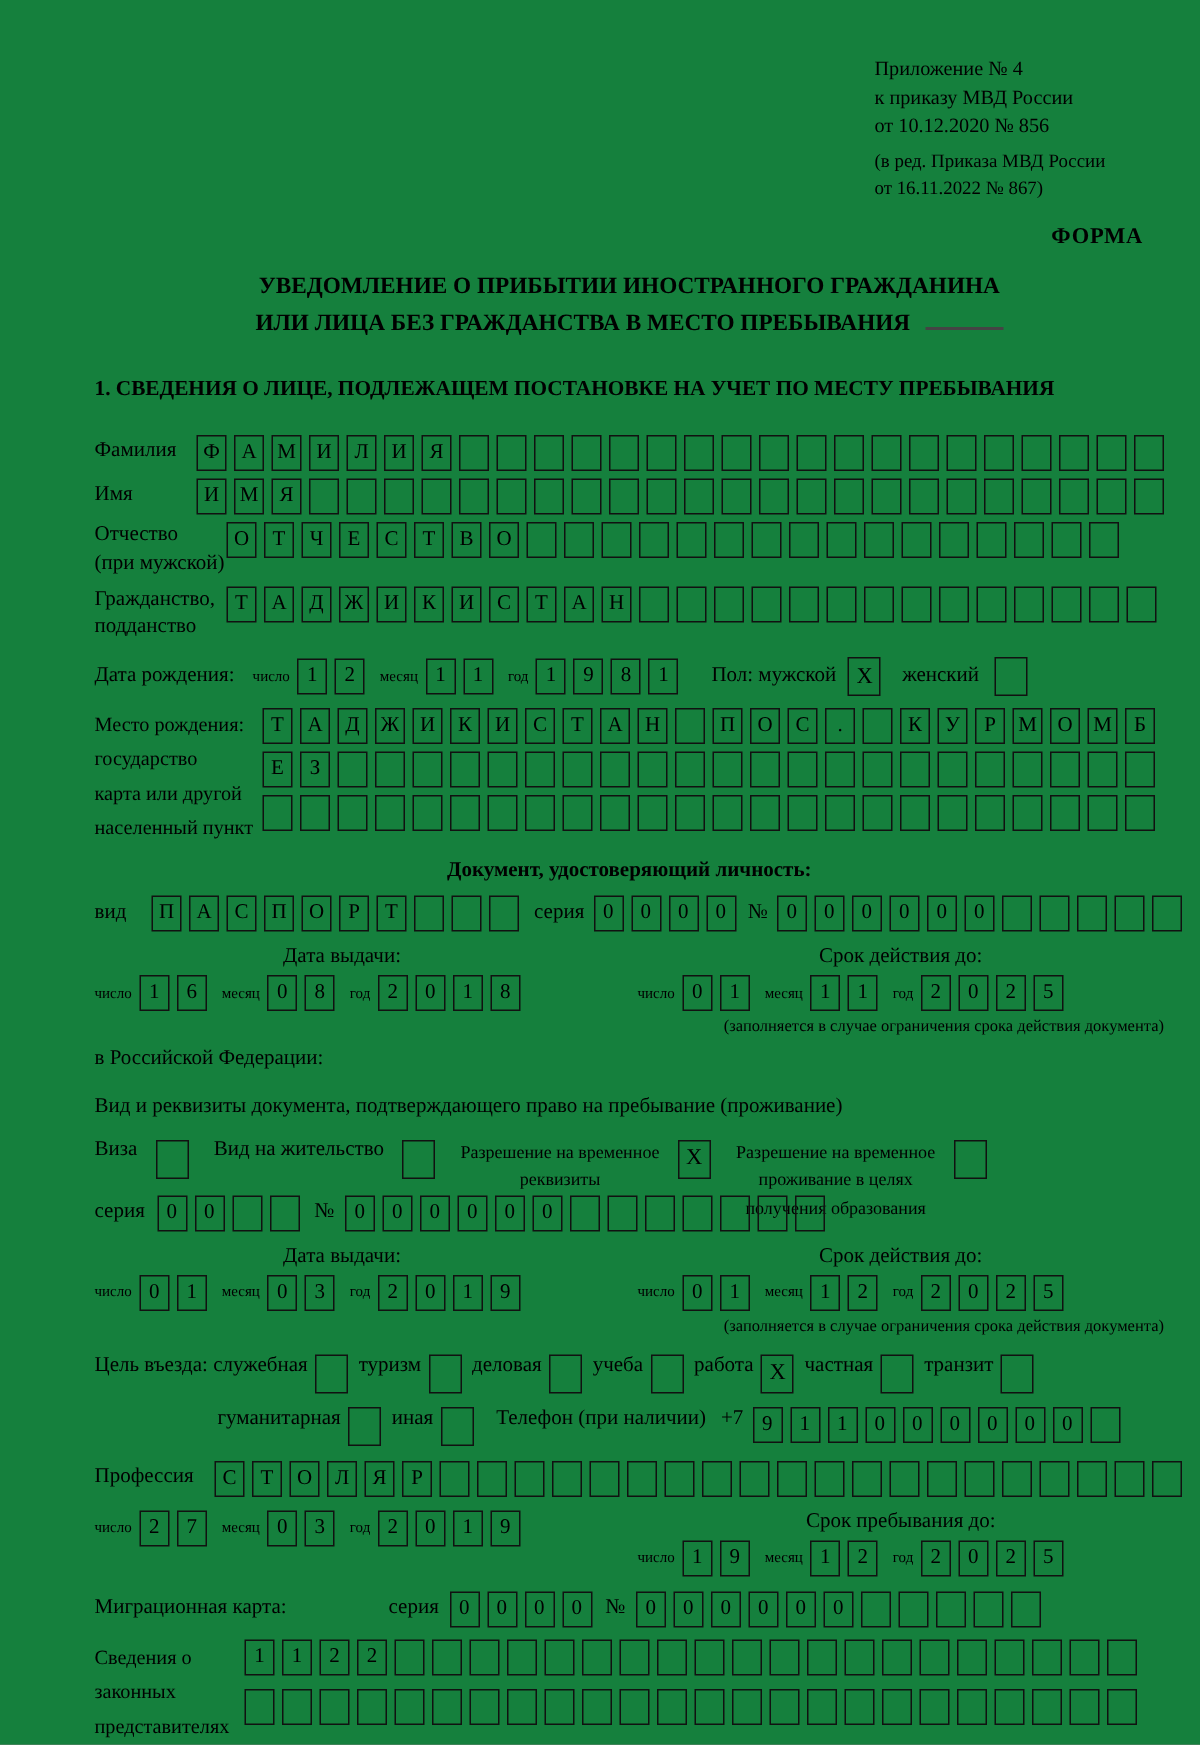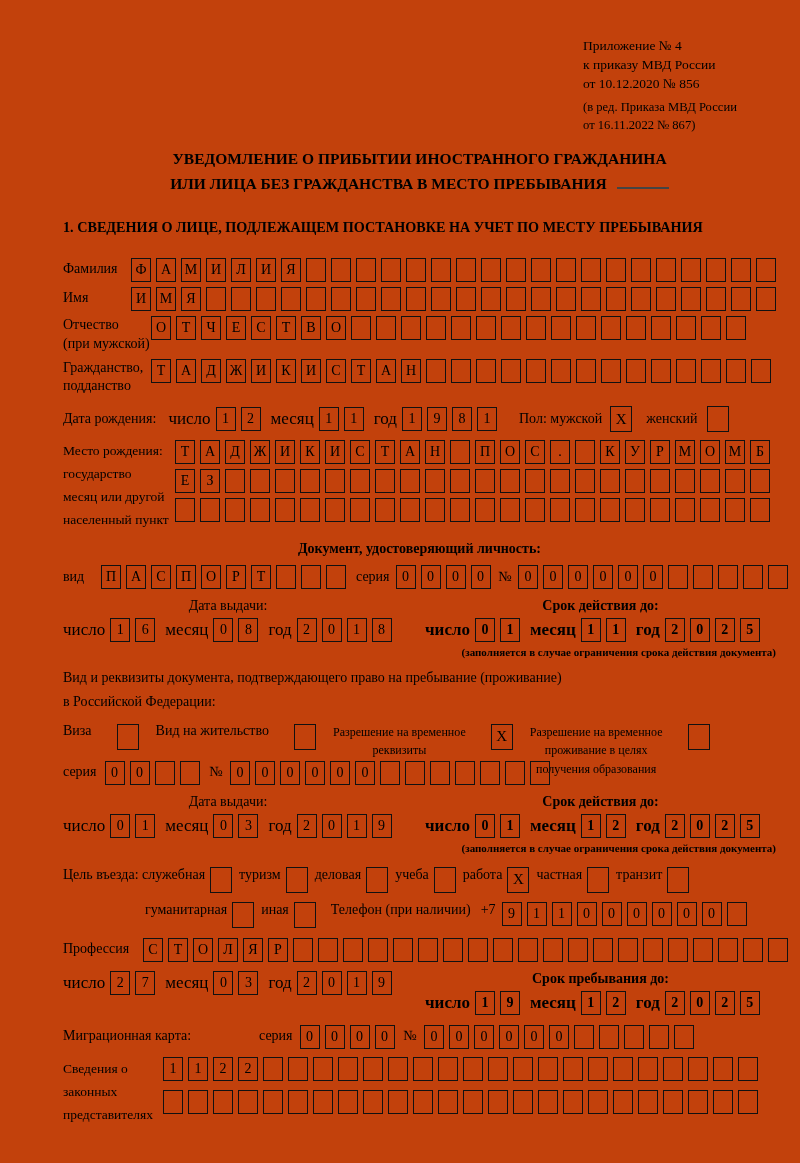--- a/index.html
+++ b/index.html
@@ -1,17 +1,17 @@
 <!DOCTYPE html>
 <html><head>
 <meta charset="utf-8">
 <style>
   * { margin:0; padding:0; box-sizing:border-box; }
   body { background:#888; font-family:"Liberation Serif","DejaVu Serif",serif; color:#000; }
-  .page { width:800px; height:1163px; background:#c2410c; padding:36px 24px 16px 63px; position:relative; overflow:hidden; margin:0 auto; }
+  .page { width:800px; height:1163px; background:#15803d; padding:36px 24px 16px 63px; position:relative; overflow:hidden; margin:0 auto; }
 
   .hdr { margin-left:520px; font-size:13.5px; line-height:1.42; }
   .hdr .small { font-size:12.6px; }
   .hdr .gap-top { margin-top:6px; }
   .forma { text-align:right; padding-right:14px; font-weight:bold; font-size:15px; margin-top:15px; letter-spacing:.5px; }
 
   .title { text-align:center; font-weight:bold; font-size:15.5px; line-height:1.6; margin-top:12px; }
   .uline { display:inline-block; width:52px; border-bottom:2px solid #444; margin-left:10px; }
   .sec1 { text-align:left; font-weight:bold; font-size:14.2px; margin-top:22px; margin-bottom:22px; }
 
@@ -21,35 +21,35 @@
   .w68 { width:68px; }
   .w88 { width:88px; }
   .w112 { width:112px; font-size:13.5px; line-height:1.7; }
   .w100 { width:100px; font-size:13.5px; line-height:1.72; }
 
   .cells { display:flex; gap:5px; flex-shrink:0; }
   .cell { width:20px; height:24px; border:1.8px solid #111; display:inline-flex; align-items:center; justify-content:center; font-size:14px; flex-shrink:0; }
   .cbox { width:22px; height:26px; border:1.8px solid #111; display:inline-flex; align-items:center; justify-content:center; font-size:15px; flex-shrink:0; }
   .cells-col .cells { margin-bottom:5px; }
 
-  .dl { font-size:17px; margin-right:5px; }
+  .dl { font-size:10px; margin-right:5px; }
   .mlg { margin-left:10px; }
 
   .doc-heading { text-align:center; font-weight:bold; font-size:14px; margin:9px 0 8px; }
 
   .dates-row { display:flex; margin-top:9px; margin-bottom:4px; }
   .date-col.left { width:330px; }
-  .date-col.right { flex:1; margin-left:32px;font-weight:bold; }
+  .date-col.right { flex:1; margin-left:32px; }
   .date-title { text-align:center; font-size:14px; margin-bottom:4px; }
   .date-line { display:flex; align-items:center; }
   .date-note { font-size:11px; margin-top:4px; white-space:nowrap; text-align:right; }
 
   .res-line { font-size:14px; line-height:1.7; }
   .cb-row { display:flex; align-items:flex-start; gap:17px; margin-top:9px; margin-bottom:12px; }
-  .cb-item { display:flex; align-items:flex-start; gap:25px; font-size:14px; }
+  .cb-item { display:flex; align-items:flex-start; gap:12px; font-size:14px; }
   .cb-text { text-align:center; font-size:12px; line-height:1.55; }
   .cb-item .cbox { margin-top:1px; }
 
   .purpose-row { display:flex; align-items:flex-start; margin-top:13px; font-size:14px; }
   .purpose-row .cbox { margin:0 7px 0 5px; }
   .purpose2 { padding-left:82px; margin-top:9px; }
   .purpose2 .phone-lbl { margin-left:8px; margin-right:10px; }
   .purpose2 .pfx { margin-right:6px; }
 
   .mig-row .lbl-main { width:150px; }
@@ -63,20 +63,21 @@
 <div class="page">
 
   <div class="hdr">
     <div>Приложение № 4</div>
     <div>к приказу МВД России</div>
     <div>от 10.12.2020 № 856</div>
     <div class="small gap-top">(в ред. Приказа МВД России</div>
     <div class="small">от 16.11.2022 № 867)</div>
   </div>
 
+  <div class="forma">ФОРМА</div>
 
   <div class="title">
     <div>УВЕДОМЛЕНИЕ О ПРИБЫТИИ ИНОСТРАННОГО ГРАЖДАНИНА</div>
     <div><span>ИЛИ ЛИЦА БЕЗ ГРАЖДАНСТВА В МЕСТО ПРЕБЫВАНИЯ</span><span class="uline"></span></div>
   </div>
 
   <div class="sec1">1. СВЕДЕНИЯ О ЛИЦЕ, ПОДЛЕЖАЩЕМ ПОСТАНОВКЕ НА УЧЕТ ПО МЕСТУ ПРЕБЫВАНИЯ</div>
 
   <div class="row">
     <div class="lbl w68">Фамилия</div>
@@ -231,21 +232,21 @@
     <span class="lbl" style="margin-left:22px;margin-right:8px">Пол: мужской</span>
     <span class="cbox">X</span>
     <span class="lbl" style="margin-left:14px;margin-right:10px">женский</span>
     <span class="cbox"></span>
   </div>
 
   <div class="row top mt8">
     <div class="lbl w112">
       <div>Место рождения:</div>
       <div>государство</div>
-      <div>месяц или другой</div>
+      <div>карта или другой</div>
       <div>населенный пункт</div>
     </div>
     <div class="cells-col">
       <div class="cells">
           <span class="cell">Т</span>
           <span class="cell">А</span>
           <span class="cell">Д</span>
           <span class="cell">Ж</span>
           <span class="cell">И</span>
           <span class="cell">К</span>
@@ -403,22 +404,22 @@
             <span class="cell">2</span>
             <span class="cell">0</span>
             <span class="cell">2</span>
             <span class="cell">5</span>
           </span>
       </div>
       <div class="date-note">(заполняется в случае ограничения срока действия документа)</div>
     </div>
   </div>
 
+  <div class="res-line">в Российской Федерации:</div>
   <div class="res-line mt8">Вид и реквизиты документа, подтверждающего право на пребывание (проживание)</div>
-  <div class="res-line">в Российской Федерации:</div>
 
   <div class="cb-row">
     <div class="cb-item">
       <span>Виза</span>
       <span class="cbox"></span>
     </div>
     <div class="cb-item">
       <span>Вид на жительство</span>
       <span class="cbox"></span>
     </div>

